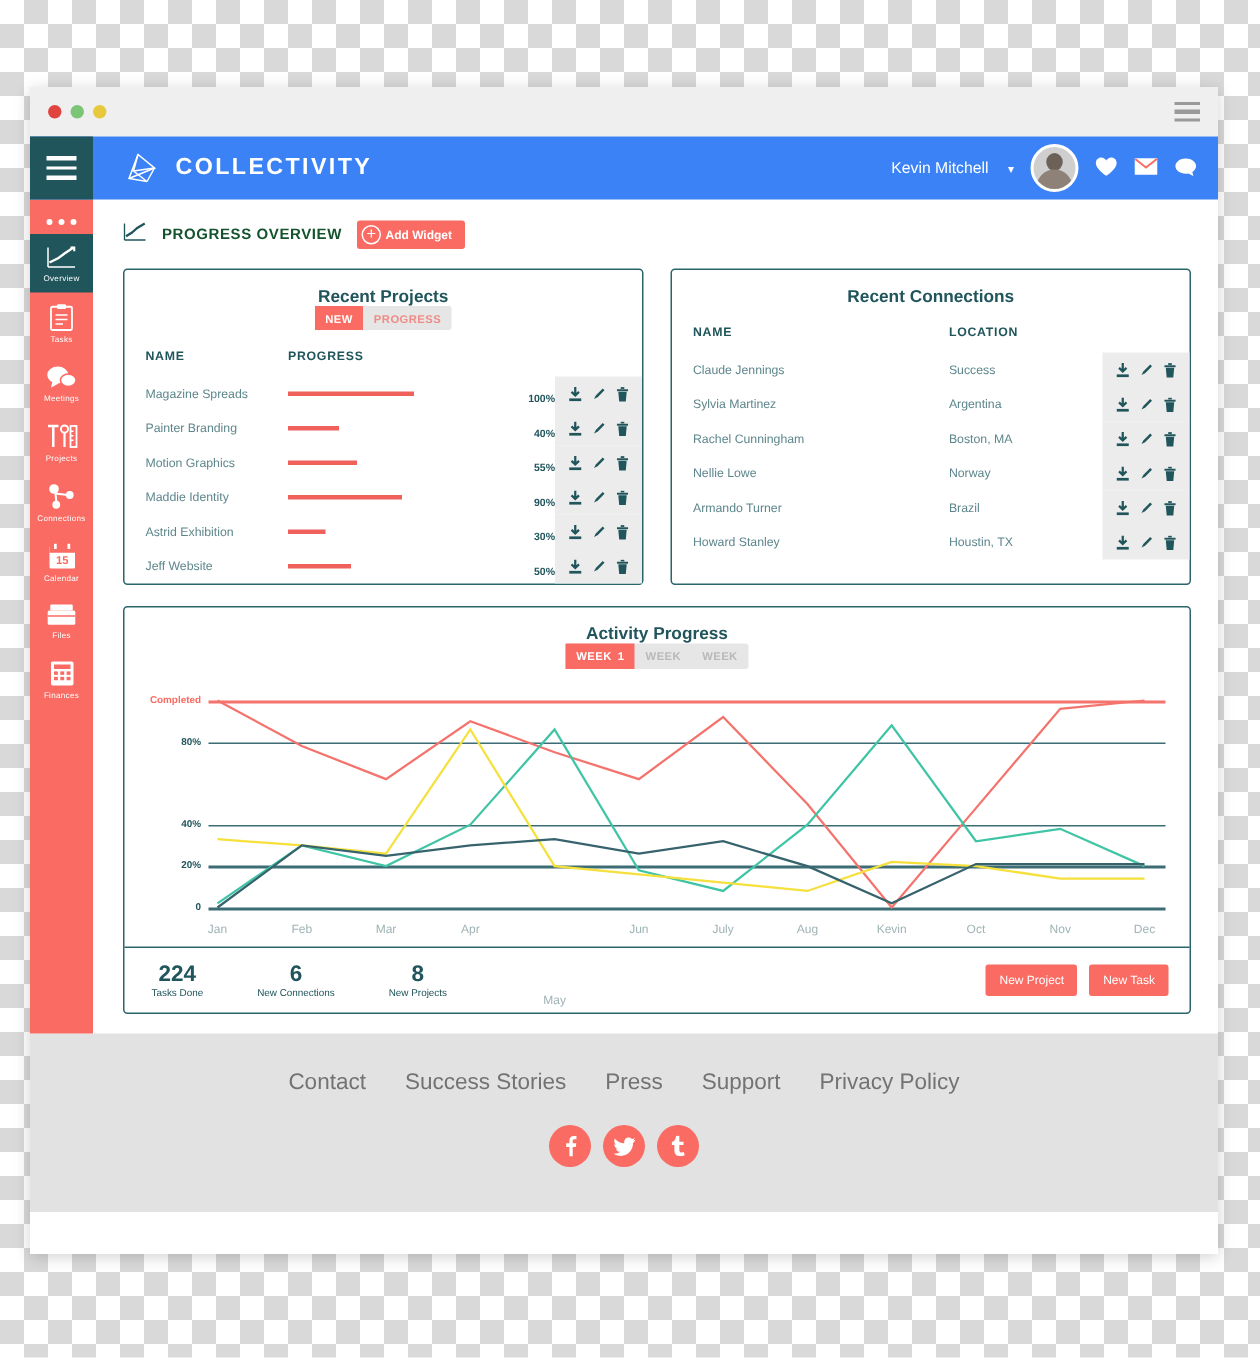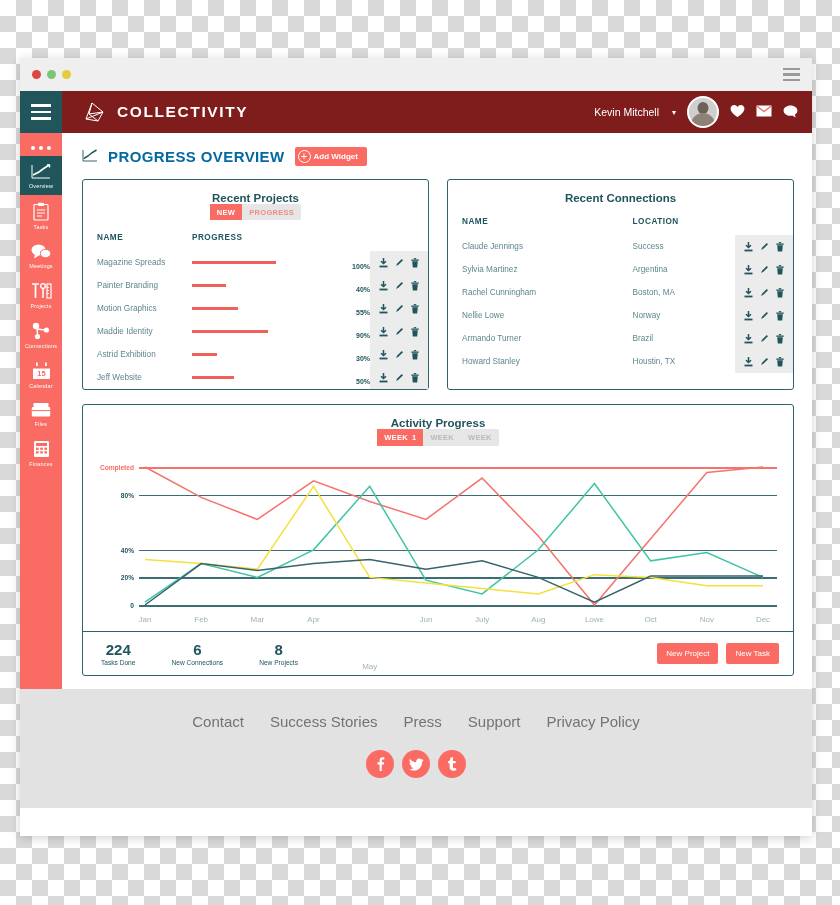--- a/index.html
+++ b/index.html
@@ -32,21 +32,21 @@
     padding: 0 12px;
     box-sizing: border-box;
   }
   .dots { display: flex; gap: 6px; }
   .dot { width: 9px; height: 9px; border-radius: 50%; }
   .chrome-menu { display: flex; flex-direction: column; gap: 3px; }
   .chrome-menu i { display: block; width: 17px; height: 2.5px; background: #9a9a9a; }
 
   
   .appbar {
-    height: 42px; background: #7f1d1d;
+    height: 42px; background: #3b82f6;
     display: flex; align-items: center;
     position: relative;
   }
   .burger {
     width: 42px; height: 42px; background: #20555c;
     display: flex; flex-direction: column;
     align-items: center; justify-content: center; gap: 4px;
     flex: 0 0 42px; cursor: pointer;
   }
   .burger i { display: block; width: 20px; height: 2.5px; background: #fff; }
@@ -99,21 +99,21 @@
   .nav-item svg { display: block; }
   .nav-label {
     color: #fff; font-size: 5.4px; margin-top: 3px; letter-spacing: .2px;
   }
 
   .content { flex: 1; padding: 14px 18px 0 20px; box-sizing: border-box; }
 
   
   .page-head { display: flex; align-items: center; gap: 10px; margin-bottom: 13px; }
   .page-title {
-    color: #0369a1; font-size: 15px; font-weight: bold; letter-spacing: .4px;
+    color: #14532d; font-size: 10px; font-weight: bold; letter-spacing: .4px;
   }
   .add-widget {
     display: flex; align-items: center; background: #fa6b63;
     border-radius: 2px; height: 19px; padding-right: 9px; cursor: pointer;
   }
   .add-widget .plus {
     width: 19px; display: flex; align-items: center; justify-content: center;
     color: #fff; font-size: 13px;
   }
   .add-widget .plus span {
@@ -773,21 +773,21 @@
             </div>
           <div class="xaxis" id="xaxis">
               <div class="xtick" style="left: 6px;">Jan</div>
               <div class="xtick" style="left: 62.1818px;">Feb</div>
               <div class="xtick" style="left: 118.364px;">Mar</div>
               <div class="xtick" style="left: 174.545px;">Apr</div>
               <div class="xtick" style="left: 230.727px; margin-top: 47px;">May</div>
               <div class="xtick" style="left: 286.909px;">Jun</div>
               <div class="xtick" style="left: 343.091px;">July</div>
               <div class="xtick" style="left: 399.273px;">Aug</div>
-              <div class="xtick" style="left: 455.455px;">Lowe</div>
+              <div class="xtick" style="left: 455.455px;">Kevin</div>
               <div class="xtick" style="left: 511.636px;">Oct</div>
               <div class="xtick" style="left: 567.818px;">Nov</div>
               <div class="xtick" style="left: 624px;">Dec</div>
             </div>
         </div>
 
         <div class="stats-row">
           <div class="stat">
             <div class="num">224</div>
             <div class="lbl">Tasks Done</div>

